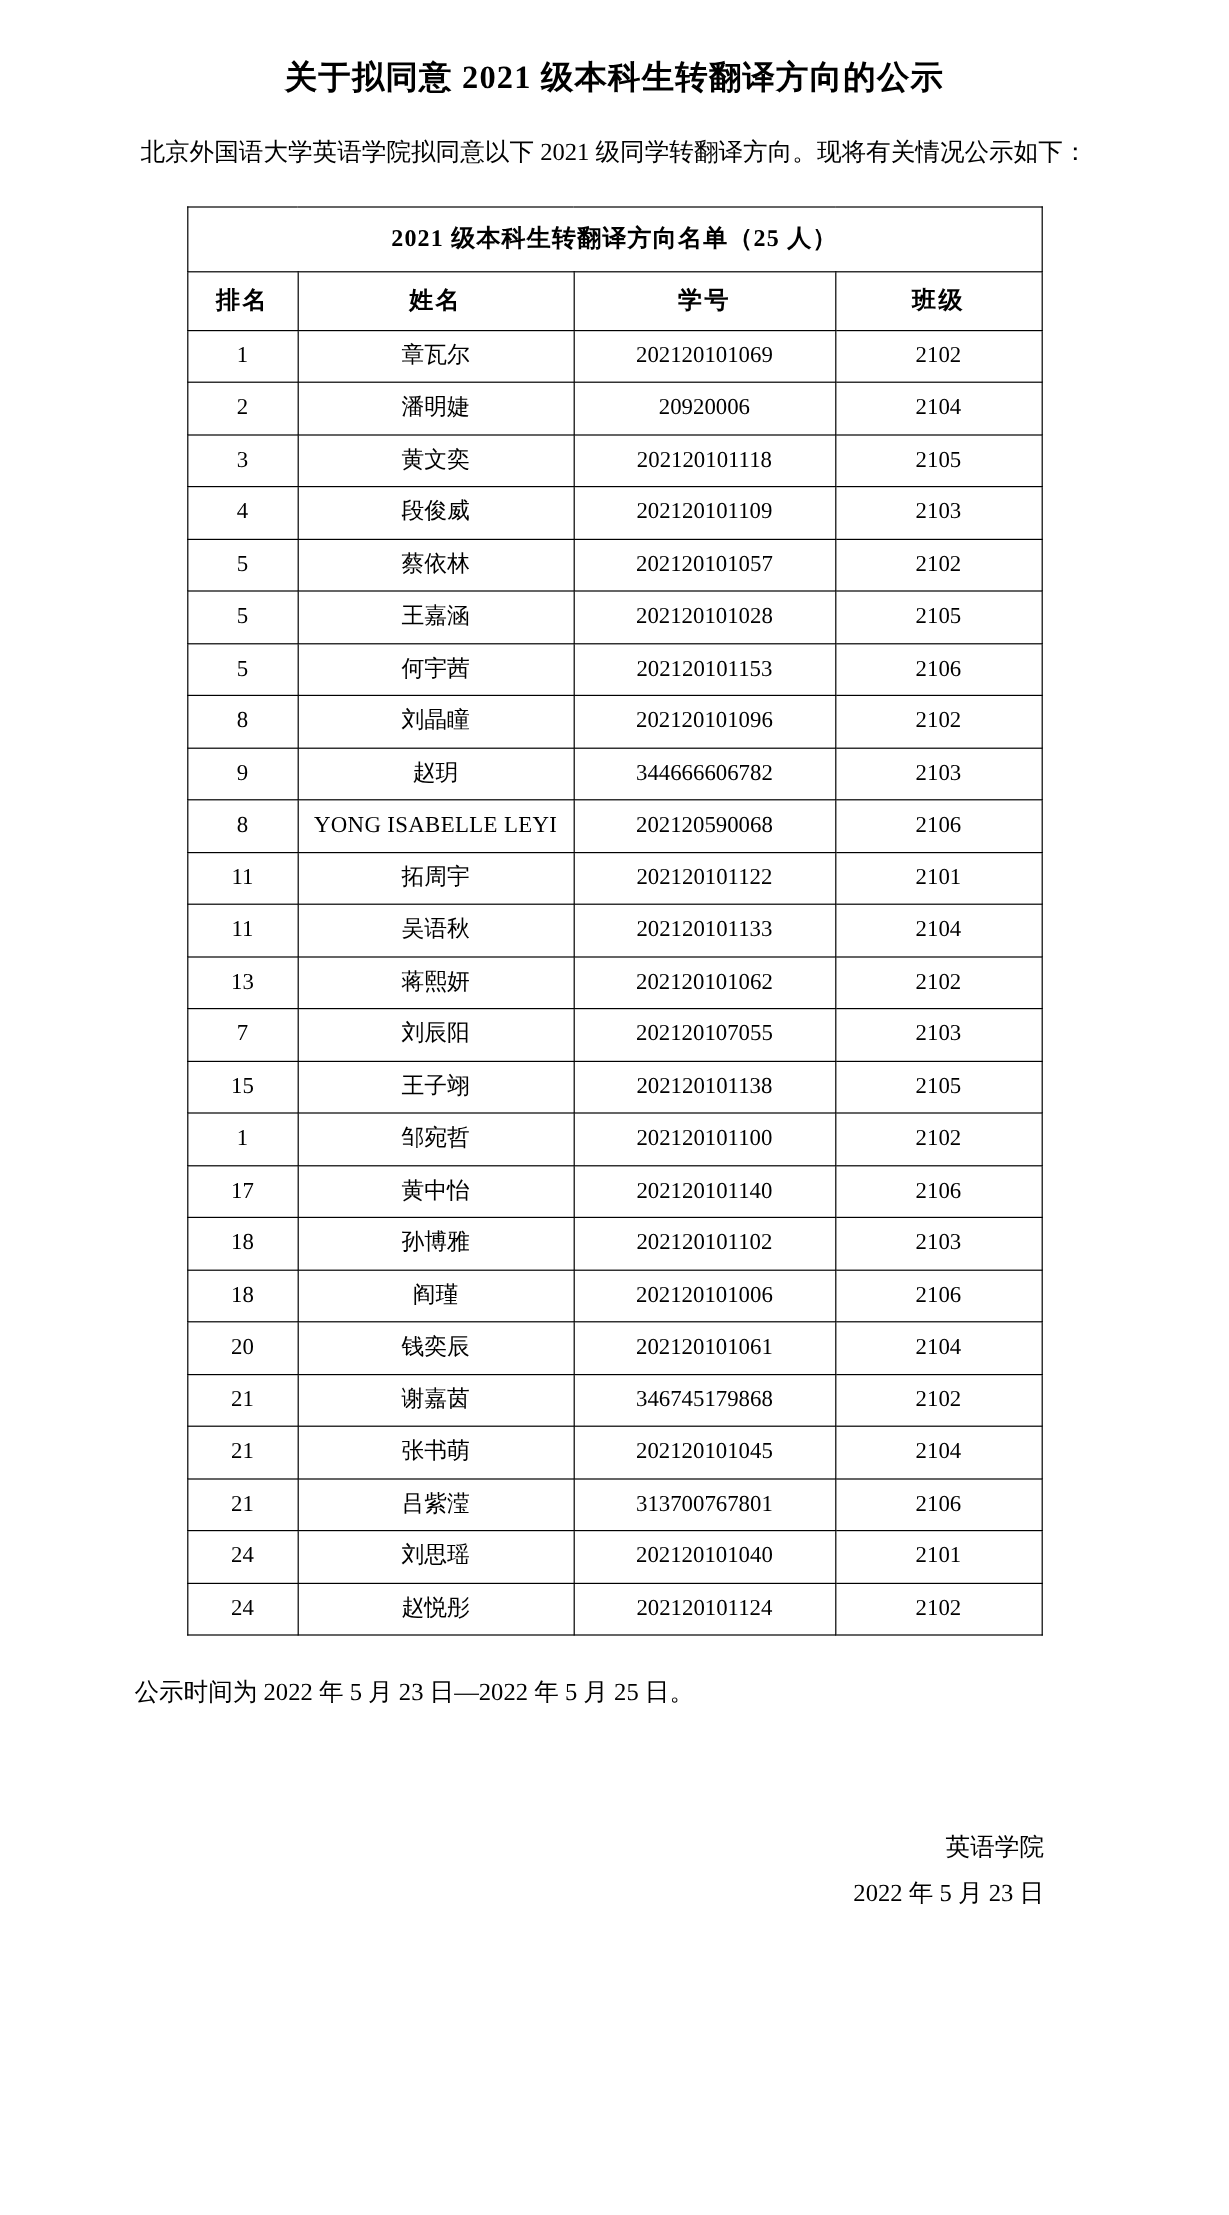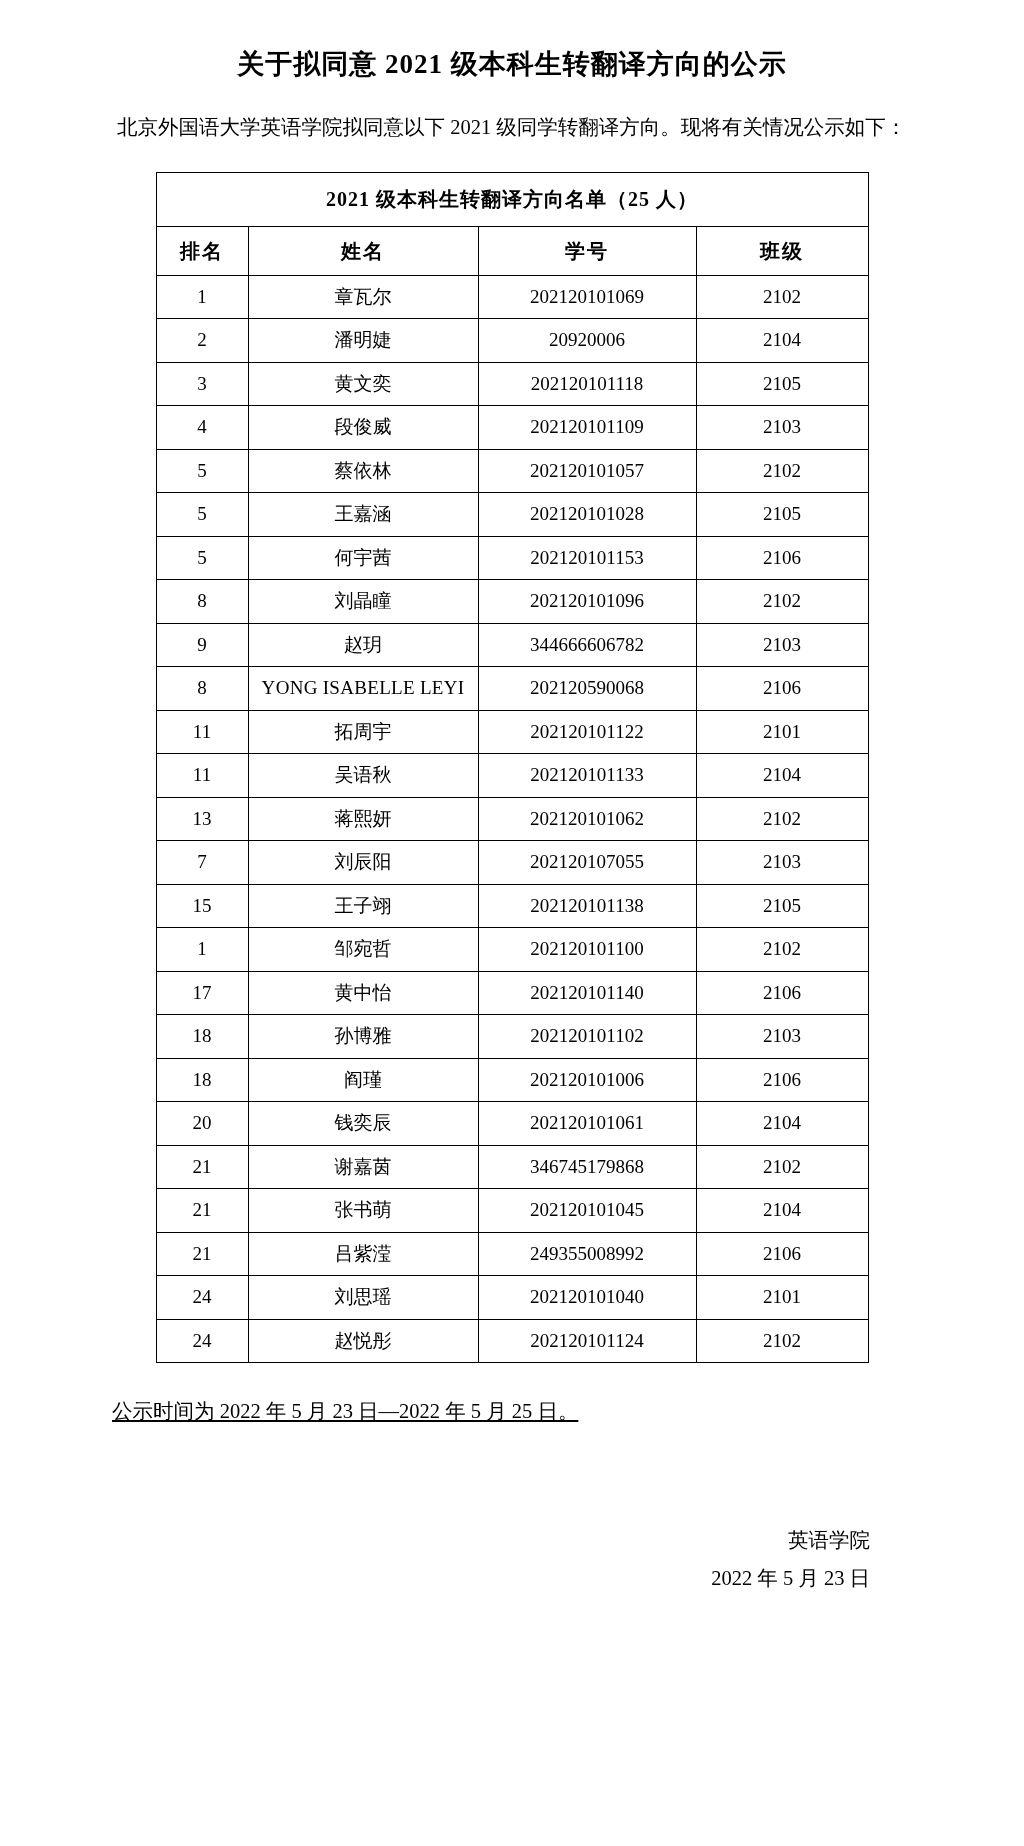--- a/index.html
+++ b/index.html
@@ -68,21 +68,20 @@
   .col-id   { width: 218px; }
   .col-class{ width: 172px; }
   .cell-name-latin {
     font-size: 18px;
     letter-spacing: 0.3px;
   }
   .notice-period {
     font-size: 20.5px;
     line-height: 1.8;
     margin: 30px 0 0 42px;
-    text-decoration: underline;
   }
   .sign-block {
     margin-top: 92px;
     text-align: right;
     padding-right: 84px;
     font-size: 20.5px;
     line-height: 1.85;
   }
 </style>
 </head>
@@ -241,21 +240,21 @@
         </tr>
         <tr>
           <td>21</td>
           <td>张书萌</td>
           <td>202120101045</td>
           <td>2104</td>
         </tr>
         <tr>
           <td>21</td>
           <td>吕紫滢</td>
-          <td>249355008992</td>
+          <td>313700767801</td>
           <td>2106</td>
         </tr>
         <tr>
           <td>24</td>
           <td>刘思瑶</td>
           <td>202120101040</td>
           <td>2101</td>
         </tr>
         <tr>
           <td>24</td>

